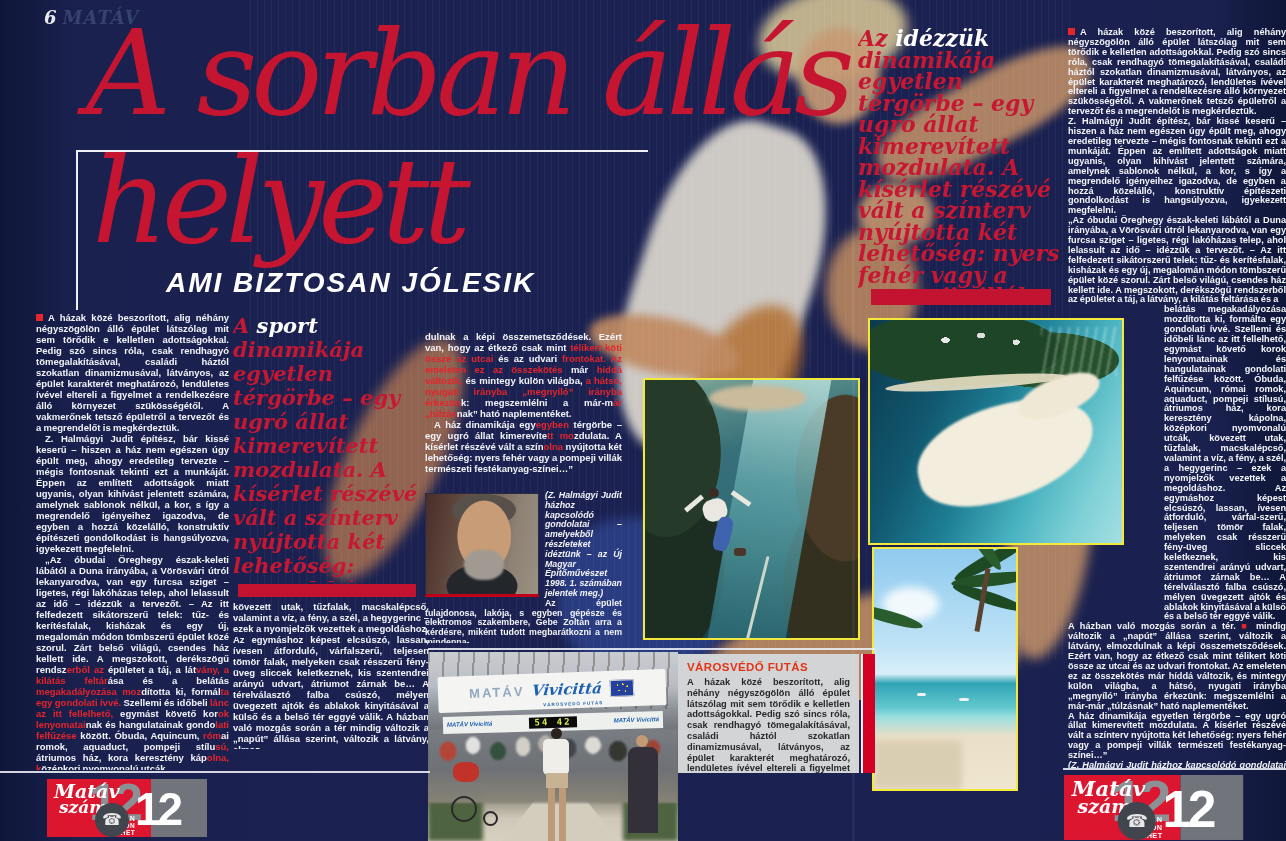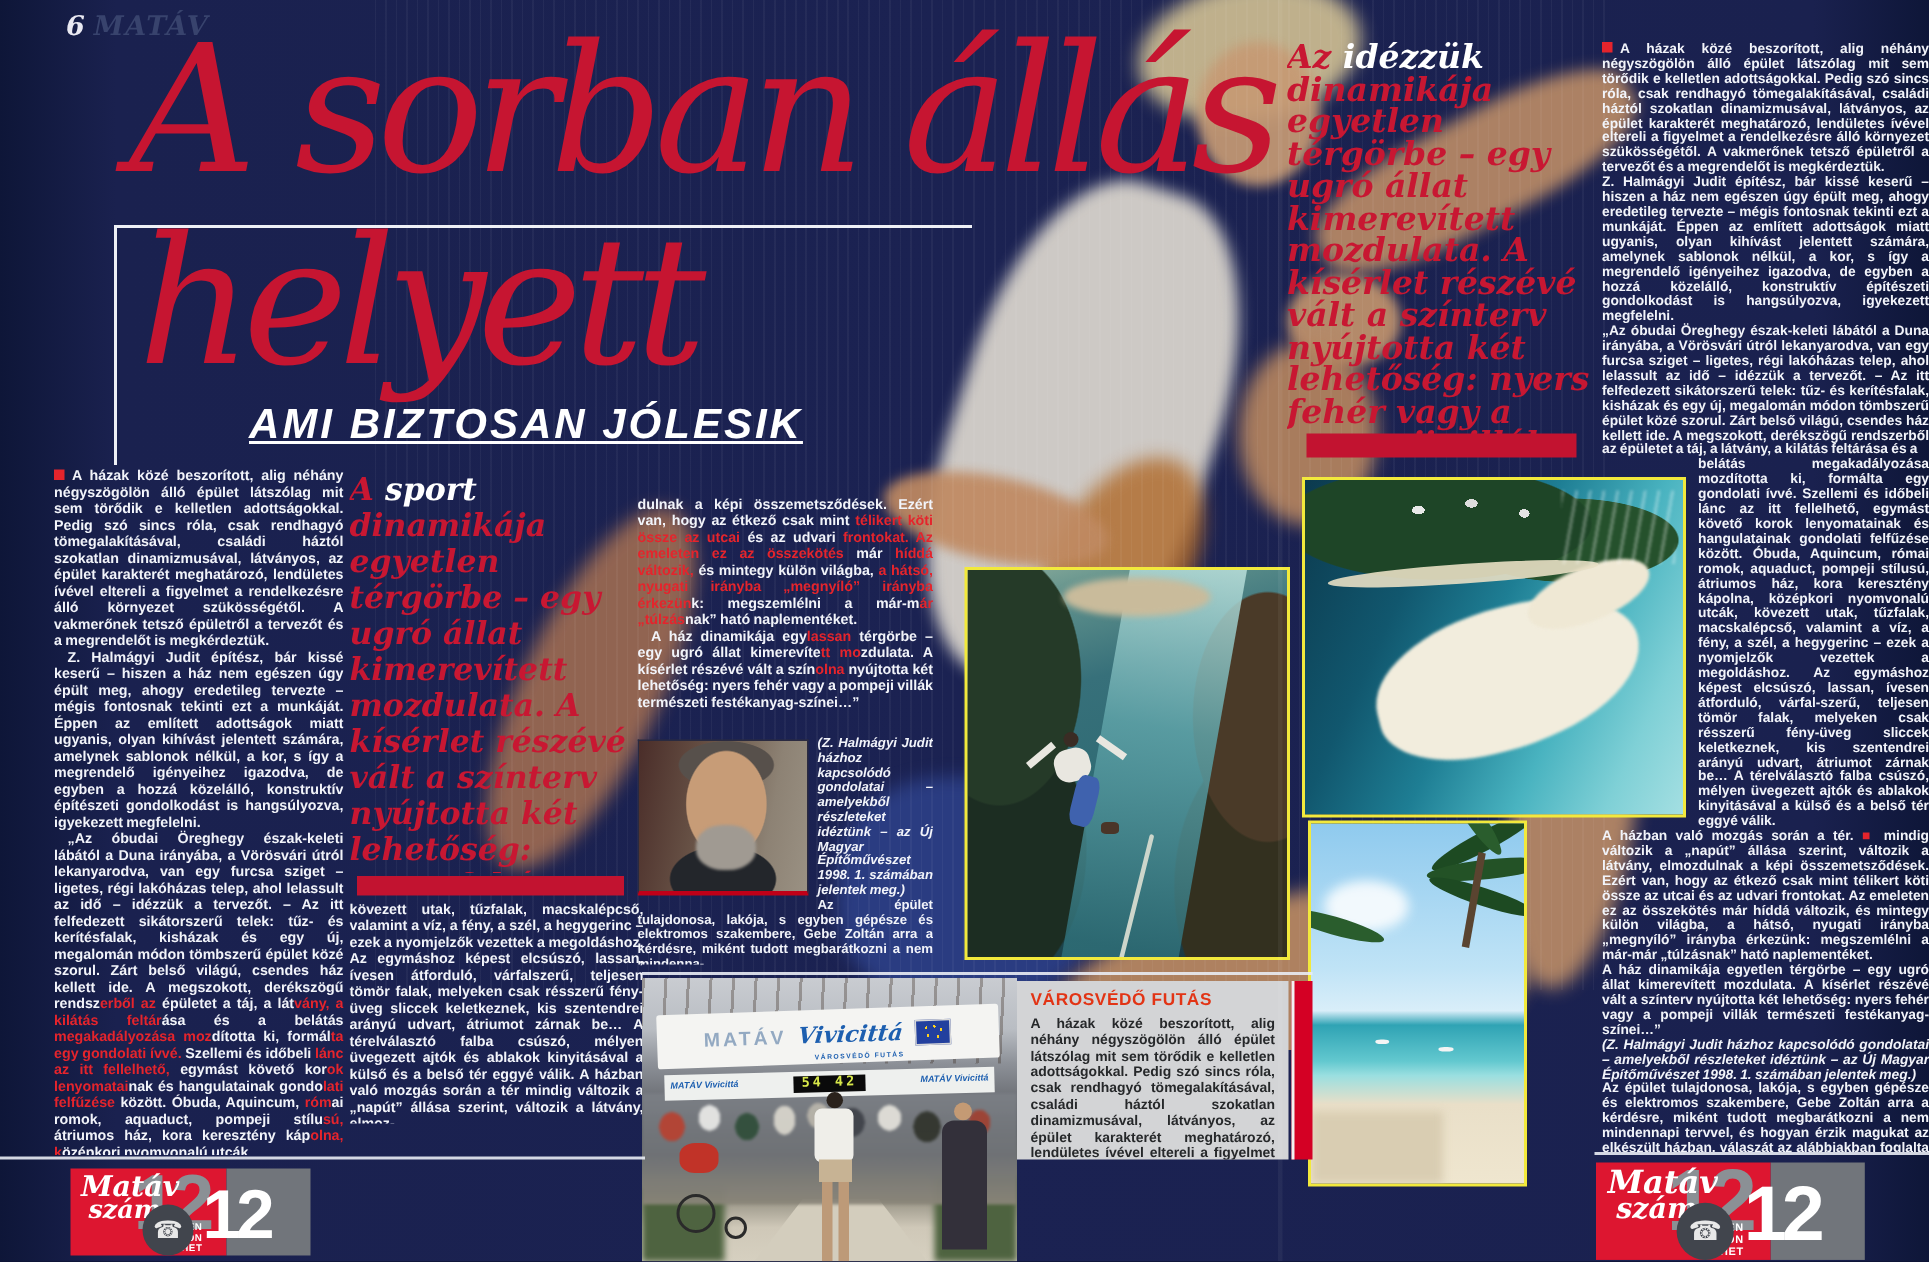--- a/index.html
+++ b/index.html
@@ -13,29 +13,29 @@
   #scan{left:250px;top:0;width:820px;height:660px;z-index:1;pointer-events:none;
     background:repeating-linear-gradient(90deg,rgba(255,255,255,.045) 0 1px,transparent 1px 7px);}
   
   .z2{z-index:2;}
   #folio{left:44px;top:8px;font:bold italic 18px/20px "DejaVu Serif",serif;color:#e9e9f2;}
   #folio .brand{color:#38436d;margin-left:6px;letter-spacing:1px;}
   #hlbox{left:76px;top:150px;width:570px;height:158px;border-left:2px solid #eef0f6;border-top:2px solid #eef0f6;z-index:2;}
   .hl{font:italic 118px/1 "DejaVu Serif",serif;color:#c61531;letter-spacing:-6px;white-space:nowrap;z-index:3;}
   #hl1{left:86px;top:14px;}
   #hl2{left:92px;top:142px;}
-  #subhead{left:166px;top:268px;font:bold italic 28px/30px "Liberation Sans",sans-serif;color:#fff;letter-spacing:2px;z-index:3;white-space:nowrap;text-decoration:underline;}
+  #subhead{left:166px;top:268px;font:bold italic 28px/30px "Liberation Sans",sans-serif;color:#fff;letter-spacing:2px;z-index:3;white-space:nowrap;}
   
   .col{position:absolute;z-index:2;font:bold 9.5px/11px "Liberation Sans",sans-serif;color:#f2f4fa;text-align:justify;overflow:hidden;word-spacing:-.4px;}
   .para{margin:0;}
   .para + .para{text-indent:9px;}
   .noind .para{text-indent:0;}
   .sw{color:#f2f4fa;} .sr{color:#e5242c;} .si{color:#f2f4fa;font-style:italic;}
   .credit{font-style:italic;}
-  .narrow{margin-left:64px;}
+  .narrow{margin-left:96px;}
   .sq{display:inline-block;width:7px;height:7px;background:#e5242c;margin:0 5px 0 0;}
   
   .quote{position:absolute;z-index:2;font:bold italic 21px/24px "DejaVu Serif",serif;color:#c81732;overflow:hidden;}
   .quote .sw{color:#fff;} .quote .sr{color:#c81732;}
   #quoteR{font-size:22px;line-height:21.5px;}
   .redbar{position:absolute;background:#c21330;z-index:2;}
   
   .hr{position:absolute;height:2px;background:#e9ecf4;opacity:.9;z-index:4;}
   
   .photo{position:absolute;border:2px solid #f2e93c;z-index:3;overflow:hidden;}
@@ -143,21 +143,21 @@
   <div class="quote" style="left:233px;top:314px;width:192px;height:268px;">
       <div class="para"><span class="sr">A </span><span class="sw">sport</span><span class="sr"> dinamikája egyetlen térgörbe – egy ugró állat kimerevített mozdulata. A kísérlet részévé vált a színterv nyújtotta két lehetőség: nyers fehér vagy a pompeji villák természeti</span></div>
     </div>
   <div class="redbar" style="left:238px;top:584px;width:178px;height:13px;"></div>
   <div class="col" style="left:233px;top:601px;width:196px;height:148px;">
       <div class="para"><span class="sw">kövezett utak, tűzfalak, macskalépcső, valamint a víz, a fény, a szél, a hegygerinc – ezek a nyomjelzők vezettek a megoldáshoz. Az egymáshoz képest elcsúszó, lassan, ívesen átforduló, várfalszerű, teljesen tömör falak, melyeken csak résszerű fény-üveg sliccek keletkeznek, kis szentendrei arányú udvart, átriumot zárnak be… A térelválasztó falba csúszó, mélyen üvegezett ajtók és ablakok kinyitásával a külső és a belső tér eggyé válik. A házban való mozgás során a tér mindig változik a „napút” állása szerint, változik a látvány, elmoz-</span></div>
     </div>
 
   <div class="col" style="left:425px;top:331px;width:197px;height:158px;">
       <div class="para"><span class="sw">dulnak a képi összemetsződések. Ezért van, hogy az étkező csak mint </span><span class="sr">télikert köti össze az utcai</span><span class="sw"> és az udvari </span><span class="sr">frontokat. Az emeleten ez az összekötés </span><span class="sw">már </span><span class="sr">híddá változik,</span><span class="sw"> és mintegy külön világba, </span><span class="sr">a hátsó, nyugati irányba „megnyíló” irányba érkezün</span><span class="sw">k: megszemlélni a már-m</span><span class="sr">ár „túlzás</span><span class="sw">nak” ható naplementéket.</span></div>
-      <div class="para"><span class="sw">A ház dinamikája egy</span><span class="sr">lassan</span><span class="sw"> térgörbe – egy ugró állat kimerevíte</span><span class="sr">tt mo</span><span class="sw">zdulata. A kísérlet részévé vált a szín</span><span class="sr">olna</span><span class="sw"> nyújtotta két lehetőség: nyers fehér vagy a pompeji villák természeti festékanyag-színei…”</span></div>
+      <div class="para"><span class="sw">A ház dinamikája egy</span><span class="sr">egyben</span><span class="sw"> térgörbe – egy ugró állat kimerevíte</span><span class="sr">tt mo</span><span class="sw">zdulata. A kísérlet részévé vált a szín</span><span class="sr">olna</span><span class="sw"> nyújtotta két lehetőség: nyers fehér vagy a pompeji villák természeti festékanyag-színei…”</span></div>
     </div>
   <div class="col noind" style="left:425px;top:491px;width:197px;height:152px;font-size:8.8px;line-height:9.8px;">
     <div id="ph-port">
       <div class="beard"></div>
     </div>
     <div>
         <div class="para credit"><span class="si">(Z. Halmágyi Judit házhoz kapcsolódó gondolatai – amelyekből részleteket idéztünk – az Új Magyar Építőművészet 1998. 1. számában jelentek meg.)</span></div>
         <div class="para"><span class="sw">Az épület tulajdonosa, lakója, s egyben gépésze és elektromos szakembere, Gebe Zoltán arra a kérdésre, miként tudott megbarátkozni a nem mindenna-</span></div>
       </div>
   </div>

